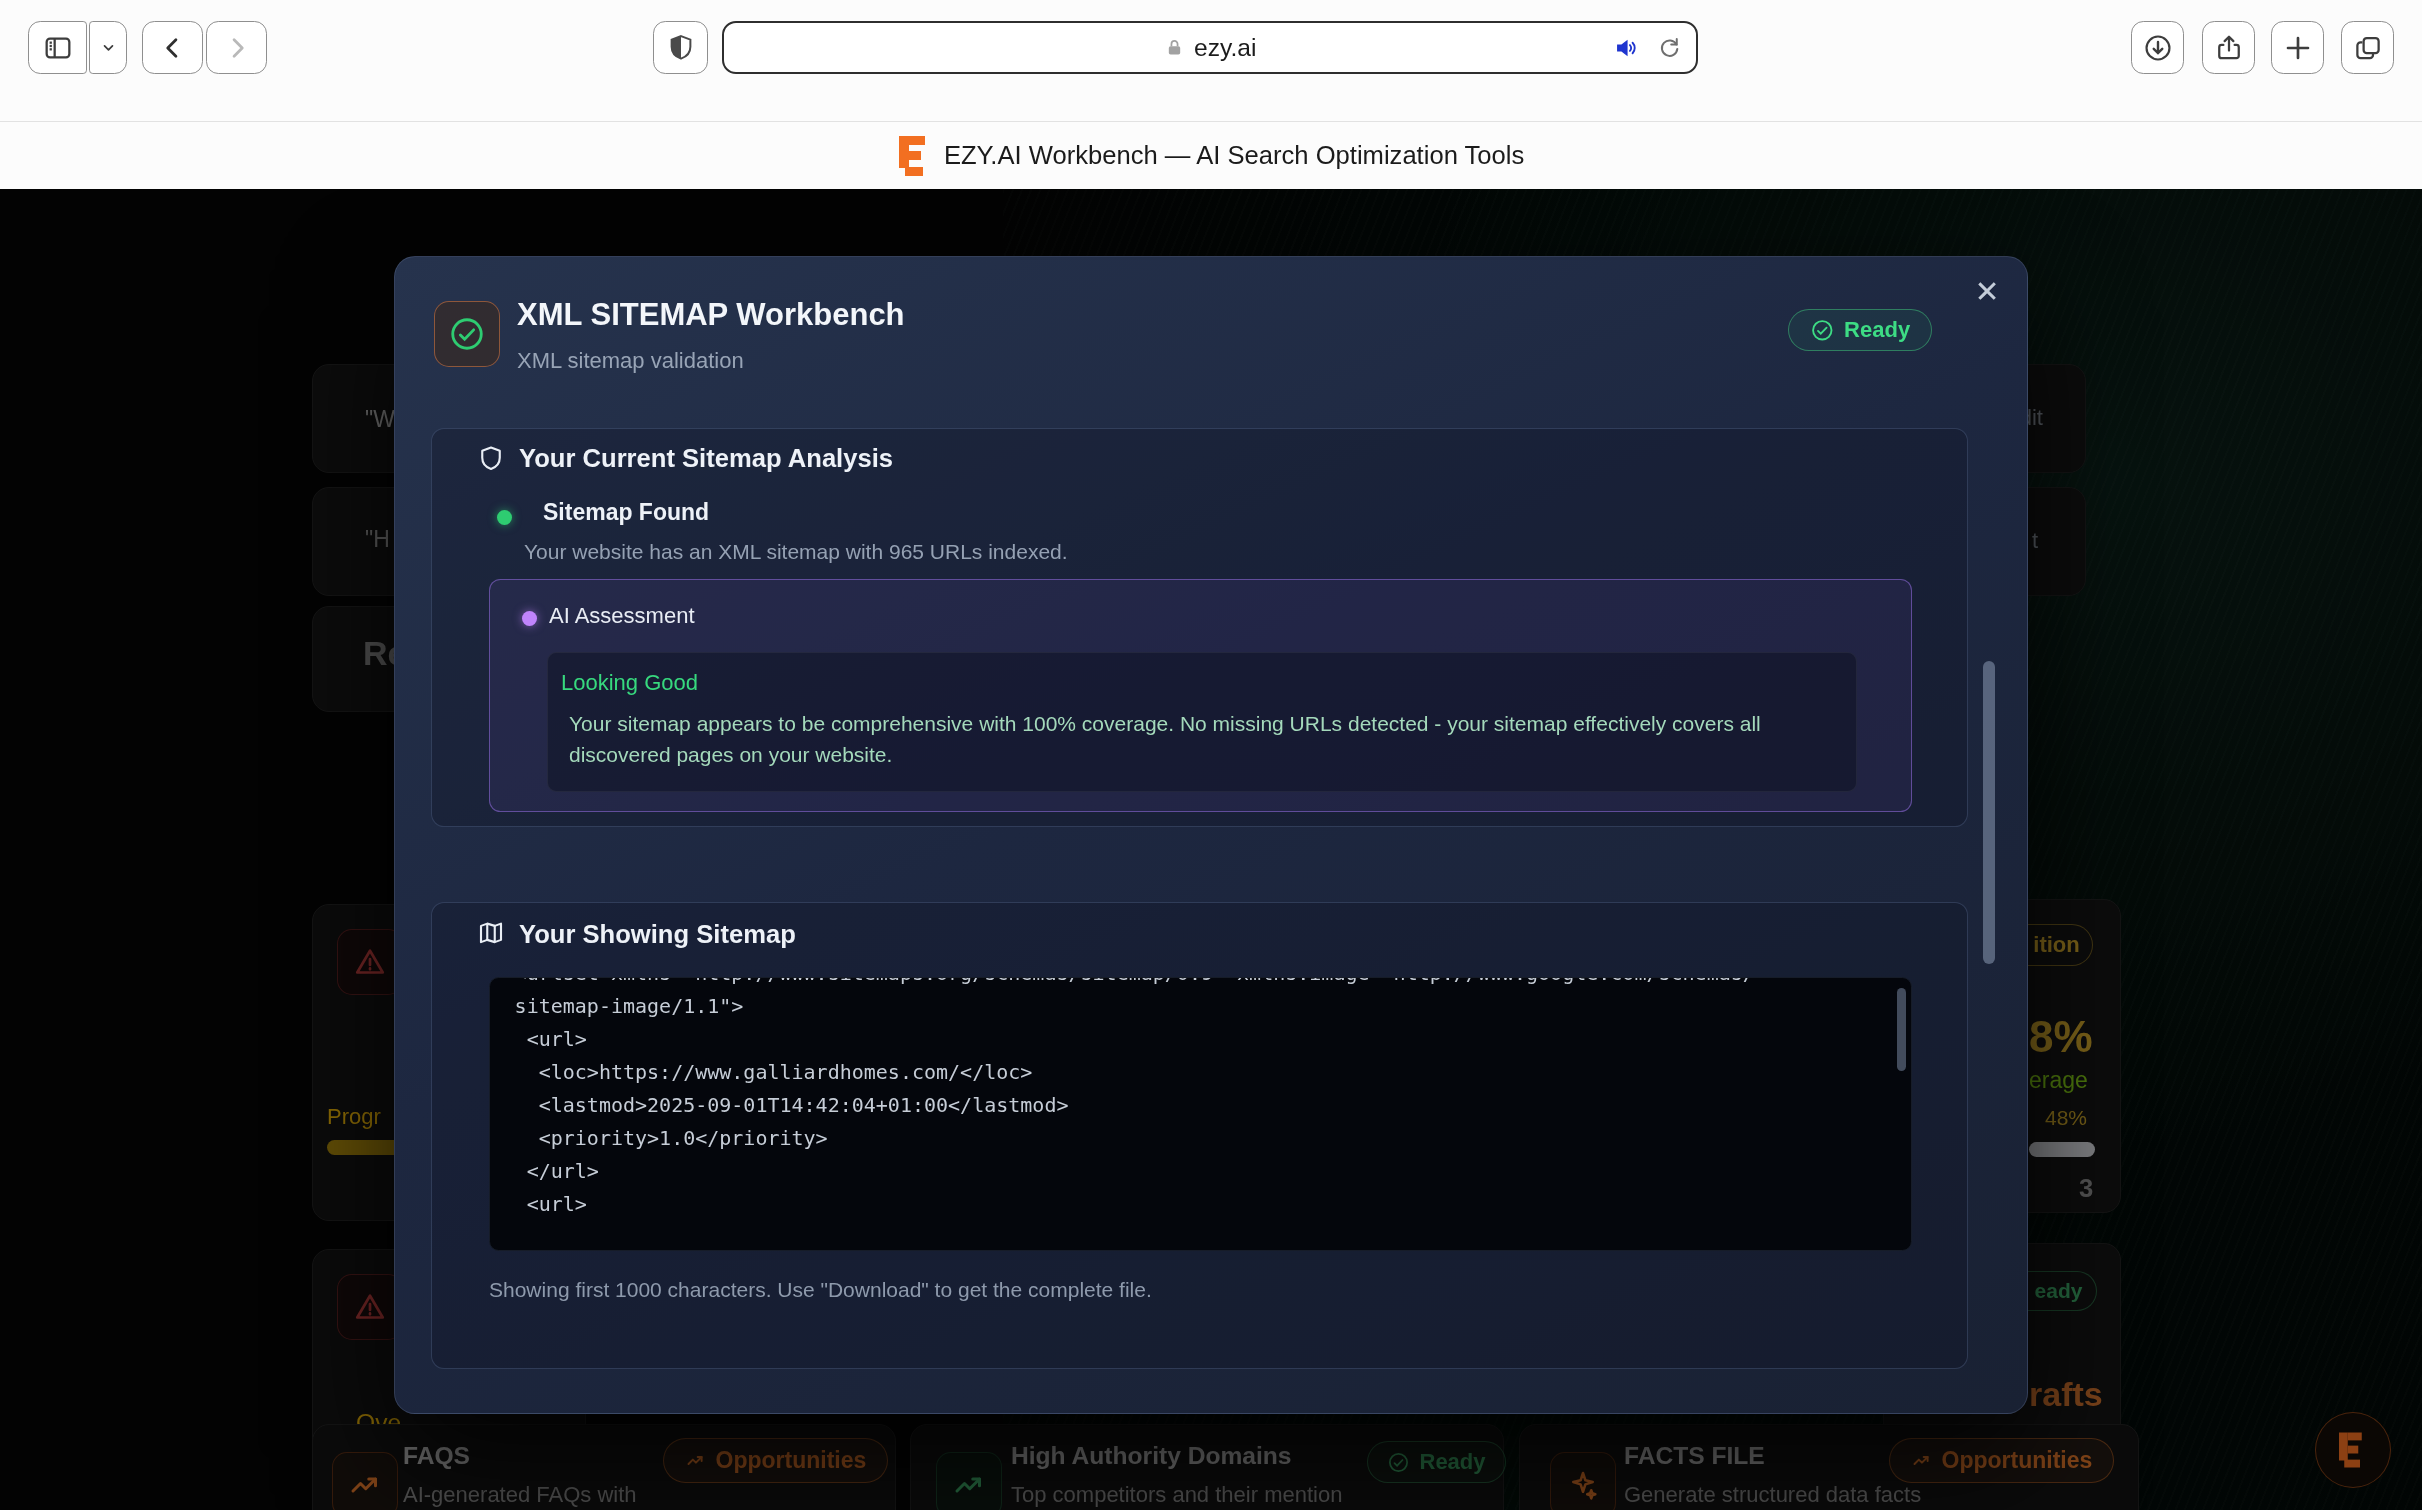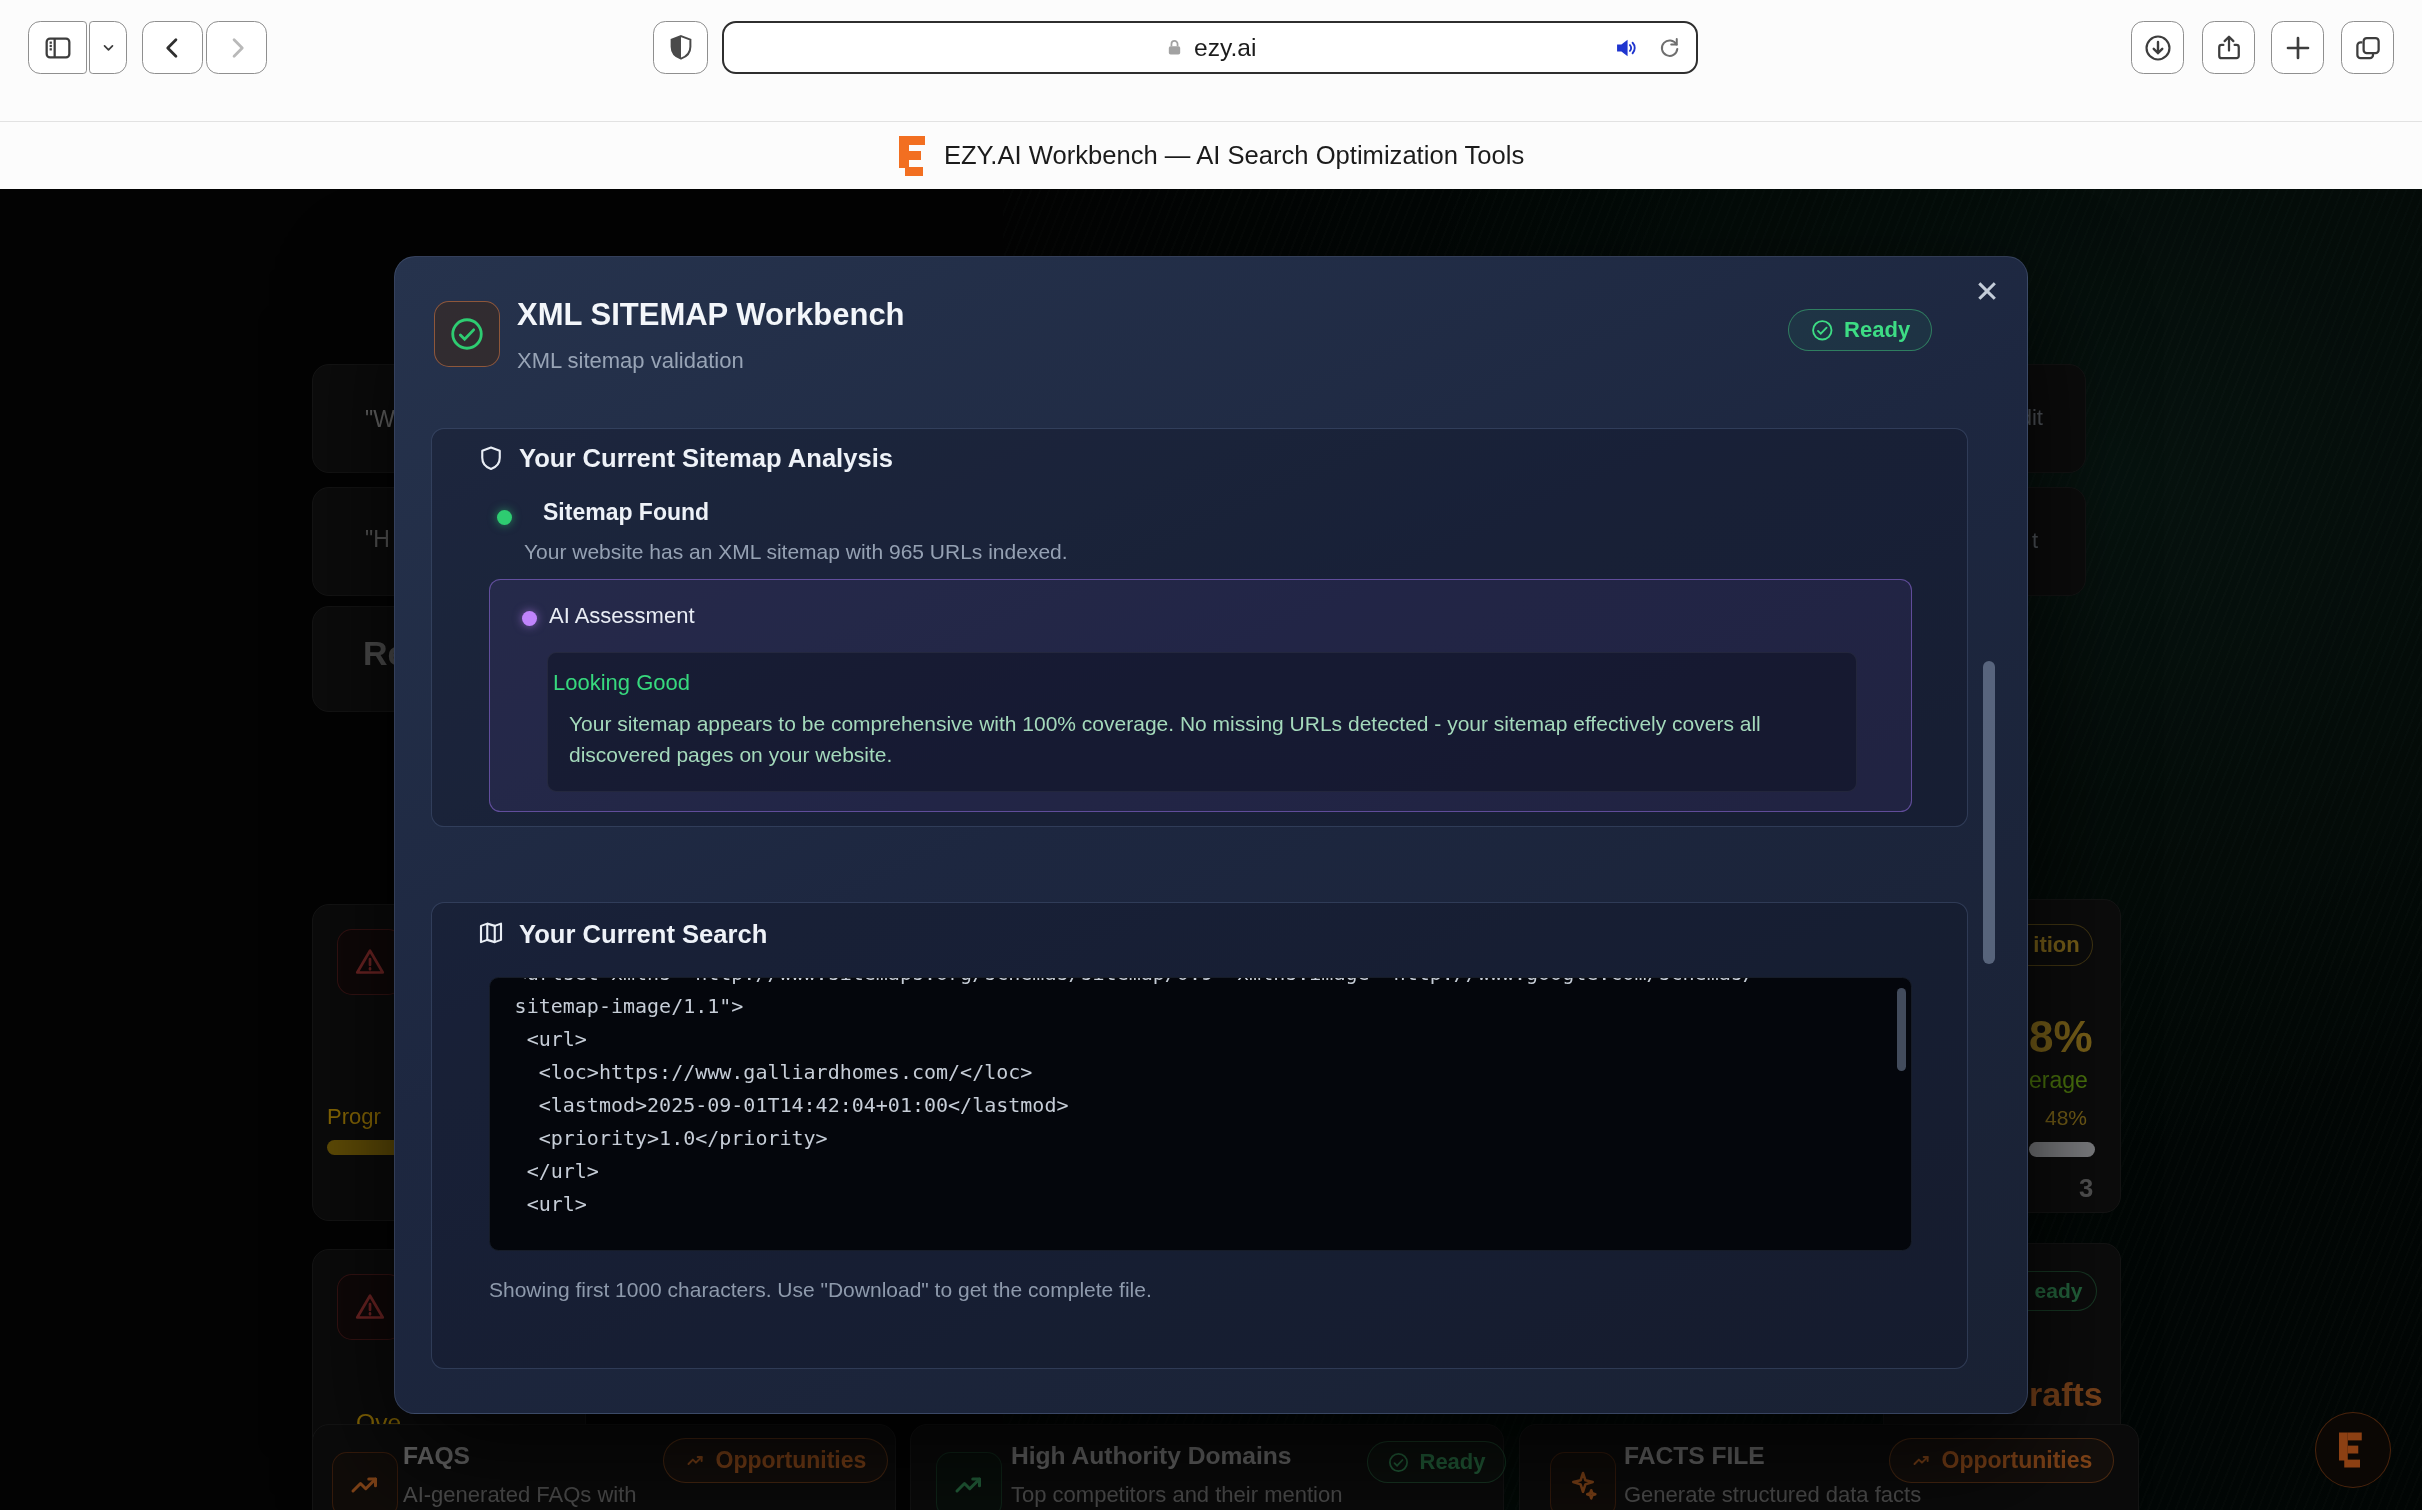--- a/index.html
+++ b/index.html
@@ -71,21 +71,21 @@
   .panel { position:absolute; left:36px; width:1537px; background:rgba(12,18,32,0.30);
            border:0.9px solid rgba(95,115,155,0.35); border-radius:13.2px; }
   #panel-analysis { top:171px; height:399px; }
   #panel-sitemap { top:645px; height:467px; }
   .sec-title { position:absolute; font-size:25.6px; font-weight:700; color:#eef2f8; }
   .dot { position:absolute; width:15px; height:15px; border-radius:50%; }
   #ai-box { position:absolute; left:57px; top:150px; width:1423px; height:233px; border-radius:11.4px;
             border:1.5px solid rgba(150,110,225,0.55); background:rgba(128,90,210,0.10); }
   #ai-inner { position:absolute; left:57px; top:72px; width:1310px; height:140px; border-radius:9.5px;
               background:rgba(8,14,26,0.45); border:0.9px solid rgba(255,255,255,0.06); }
-  #verdict { position:absolute; left:5px; top:17px; font-size:22px; font-weight:500; color:#37d97e; }
+  #verdict { position:absolute; left:13px; top:17px; font-size:22px; font-weight:500; color:#37d97e; }
   #verdict-detail { position:absolute; left:21px; top:55px; width:1259px; font-size:21px; line-height:31px; color:#a4d9bb; }
   #code-block { position:absolute; left:57px; top:74px; width:1423px; height:274px; border-radius:9.5px;
                 background:#04060c; border:0.9px solid #161c28; overflow:hidden; padding:3.8px 24.6px;
                 font-family:"DejaVu Sans Mono", monospace; font-size:20px; line-height:33px; color:#c6cdd7; }
   .code-line { white-space:pre; }
   .code-line.clip { margin-top:-24.6px; }
   #code-thumb { position:absolute; right:4.7px; top:9.5px; width:9.5px; height:83px; background:#424b5c; border-radius:4.7px; }
   #modal-thumb { position:absolute; left:1588px; top:404px; width:12.3px; height:303px;
                  background:rgba(148,163,190,0.5); border-radius:6.6px; }
   #sitemap-caption { position:absolute; left:57px; top:375px; font-size:21px; color:#8e9aac; }
@@ -294,21 +294,21 @@
       </div>
     </div>
 
     <div class="panel" id="panel-sitemap">
       <span class="abs" style="left:44px; top:15px;">
         <svg width="30" height="30" viewBox="0 0 24 24" fill="none" stroke="#e9eef5" stroke-width="1.7" stroke-linejoin="round">
             <path d="M9 4.5L4 6.3v13l5-1.8 6 1.8 5-1.8v-13L15 6.3z"></path>
             <path d="M9 4.5v13M15 6.3v13"></path>
           </svg>
       </span>
-      <span class="sec-title" style="left:87px; top:17px;">Your Current Search</span>
+      <span class="sec-title" style="left:87px; top:17px;">Your Showing Sitemap</span>
 
       <div id="code-block">
         <div class="code-line clip">&lt;urlset xmlns="http://www.sitemaps.org/schemas/sitemap/0.9" xmlns:image="http://www.google.com/schemas/</div>
         <div class="code-line">sitemap-image/1.1"&gt;</div>
         <div class="code-line"> &lt;url&gt;</div>
         <div class="code-line">  &lt;loc&gt;https://www.galliardhomes.com/&lt;/loc&gt;</div>
         <div class="code-line">  &lt;lastmod&gt;2025-09-01T14:42:04+01:00&lt;/lastmod&gt;</div>
         <div class="code-line">  &lt;priority&gt;1.0&lt;/priority&gt;</div>
         <div class="code-line"> &lt;/url&gt;</div>
         <div class="code-line"> &lt;url&gt;</div>

